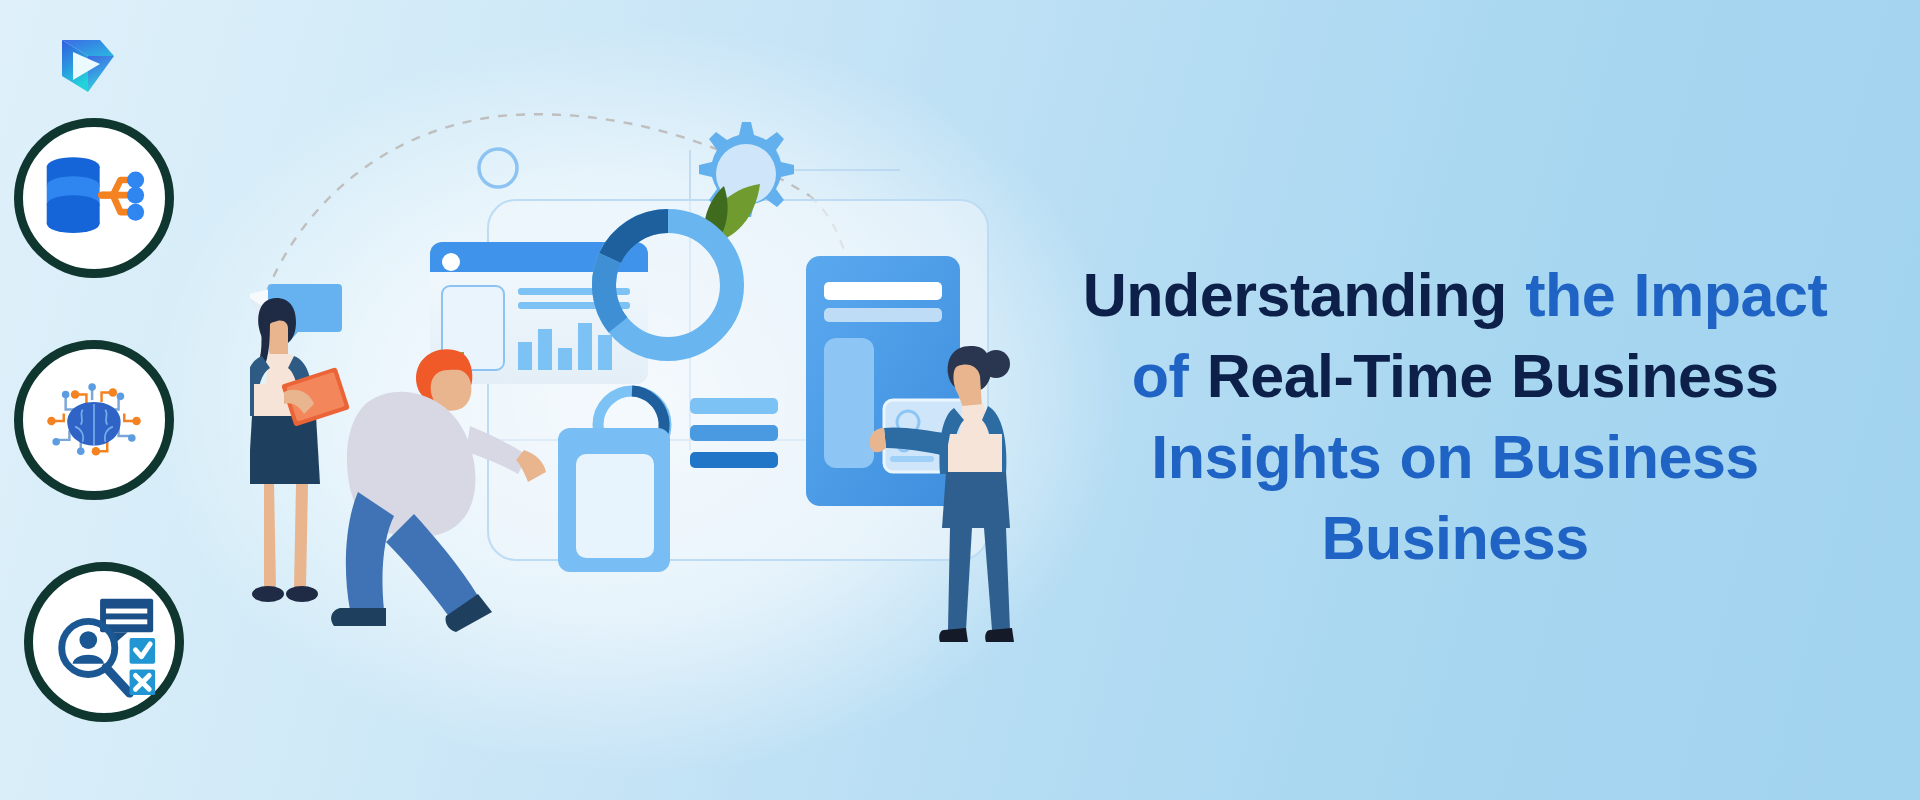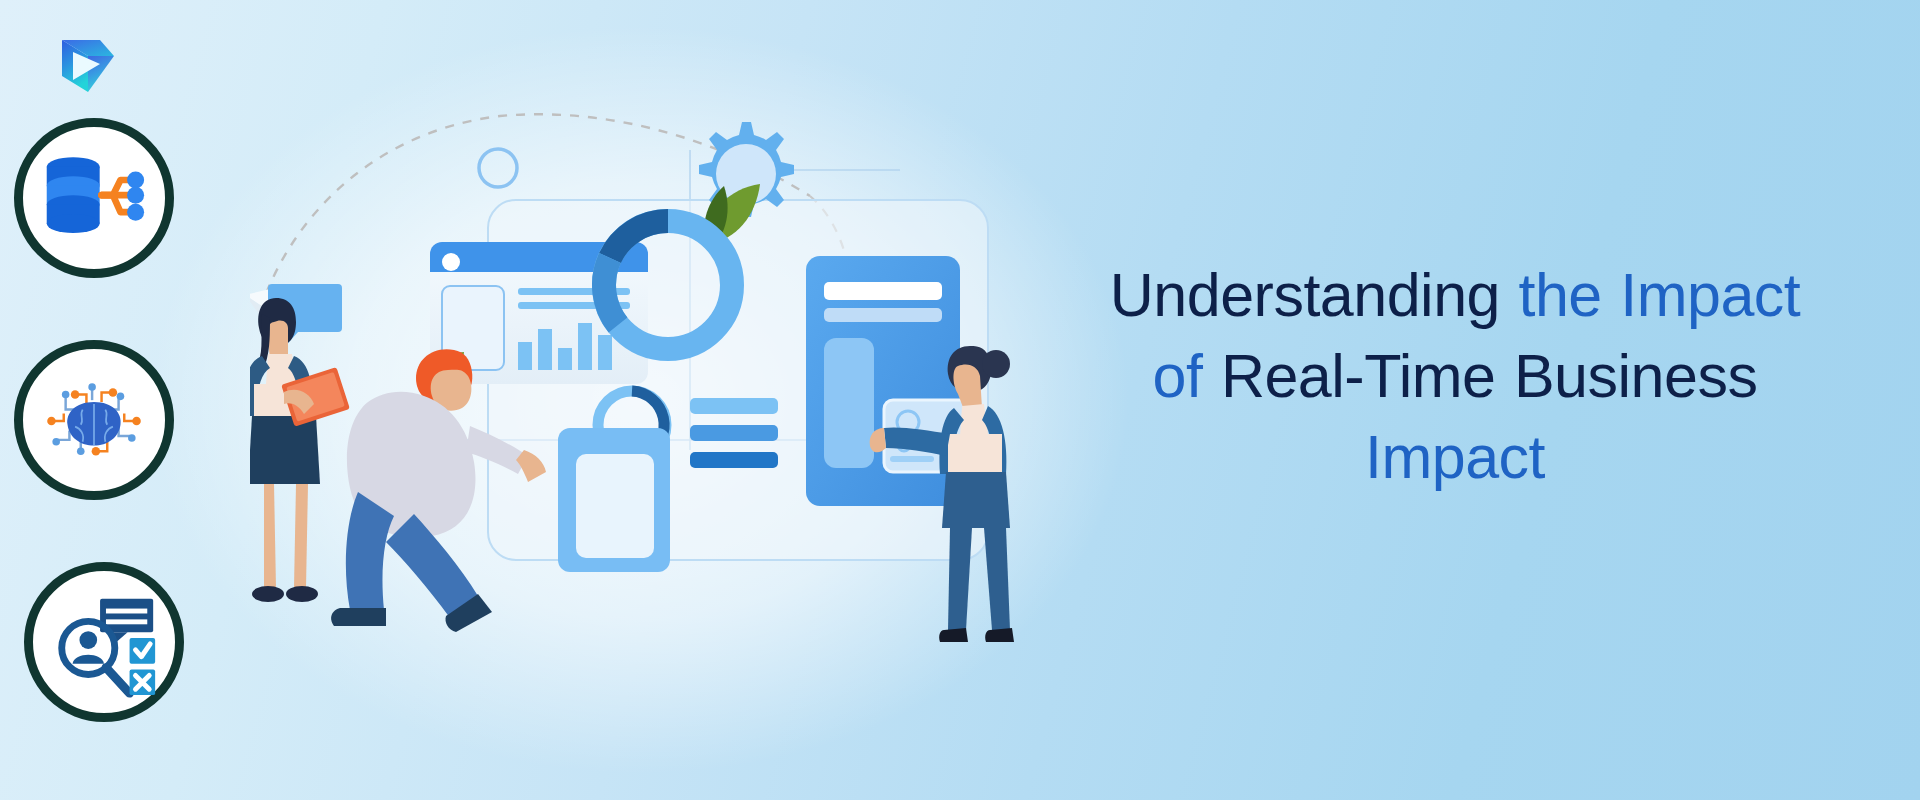--- a/index.html
+++ b/index.html
@@ -39,21 +39,21 @@
   .illus{ position:absolute; left:250px; top:110px; width:800px; height:570px; }
 
   
   .headline{
     position:absolute;
     left:1010px; top:255px;
     width:890px;
     text-align:center;
     font-size:61px;
     line-height:1.33;
-    font-weight:400;
+    font-weight:700;
     letter-spacing:-0.5px;
     word-spacing:2px;
   }
   .t-dark{ color:#0d2049; }
   .t-blue{ color:#1f63c4; }
   .hl-line{ display:block; white-space:nowrap; }
 </style>
 </head>
 <body>
 
@@ -319,16 +319,17 @@
     </svg>
   </div>
 
   <h1 class="headline">
     <span class="hl-line">
       <span class="t-dark">Understanding </span><span class="t-blue">the Impact</span>
     </span>
     <span class="hl-line">
       <span class="t-blue">of </span><span class="t-dark">Real-Time Business</span>
     </span>
-    <span class="hl-line t-blue">Impact</span>
+    <span class="hl-line t-blue">Insights on Business</span>
+    <span class="hl-line t-blue">Business</span>
   </h1>
 
 </div>
 
 </body></html>

